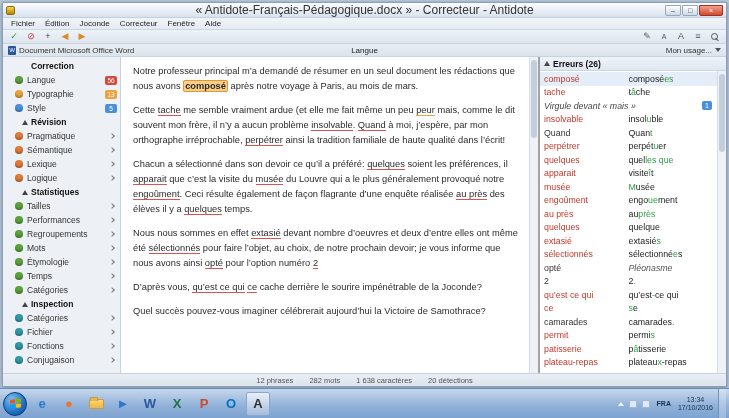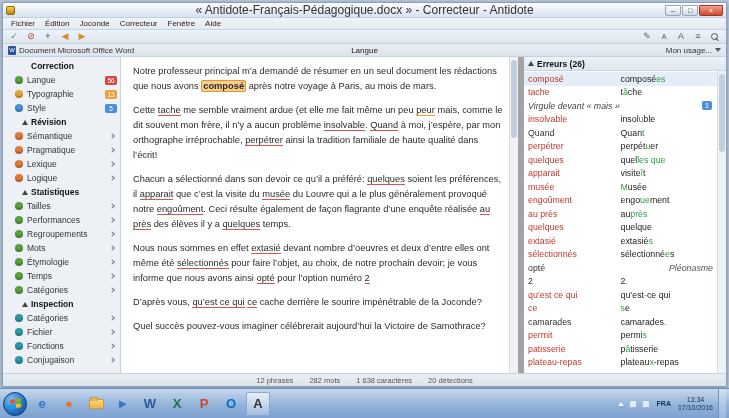--- a/index.html
+++ b/index.html
@@ -54,32 +54,32 @@
 
   .text-wrap{flex:1;display:flex;min-width:0;background:#fff;}
   .text-content{flex:1;padding:7px 6px 0 12px;font-size:9.3px;line-height:15px;color:#2b2b2b;}
   .para{margin:0 0 9px 0;}
   .err{border-bottom:1px solid #d9534f;}
   .err.warn{border-bottom-color:#e8a33d;}
   .err.selected{background:#fbcf8a;border:1px solid #e3962e;border-radius:2px;font-weight:bold;padding:0 1px;}
   .vscroll{width:9px;background:#eef2f6;border-left:1px solid #d6dde6;position:relative;flex:0 0 auto;}
   .vthumb{position:absolute;left:1px;right:1px;top:3px;height:78px;background:#c3cedd;border-radius:3px;}
 
-  .errors{width:208px;display:flex;flex-direction:column;border-left:6px solid #a3a3a3;background:#fff;min-height:0;}
+  .errors{width:188px;display:flex;flex-direction:column;border-left:2px solid #a3a3a3;background:#fff;min-height:0;}
   .errors-header{height:14px;display:flex;align-items:center;gap:3px;background:linear-gradient(#eef3f8,#dfe7f0);
                  border-bottom:1px solid #ccd6e2;padding-left:4px;font-size:8.5px;font-weight:bold;color:#111;}
   .errors-body{flex:1;display:flex;min-height:0;}
   .error-list{flex:1;overflow:hidden;padding-top:1px;}
   .erow{display:flex;align-items:center;height:13.5px;font-size:8.8px;padding:0 4px;}
   .erow.sel{background:#e4edf8;}
   .wrong{width:50%;color:#c0392b;white-space:nowrap;overflow:hidden;}
   .wrong.muted{color:#333;}
   .fix{width:50%;color:#222;white-space:nowrap;overflow:hidden;}
   .fix .g{color:#2f9e44;}
-  .fix.ital{font-style:italic;color:#555;text-align:right;}
+  .fix.ital{font-style:italic;color:#555;}
   .rulerow .rule-text{flex:1;font-style:italic;color:#444;white-space:nowrap;overflow:hidden;}
   .rbadge{background:#4a90d9;color:#fff;font-size:7px;height:9px;line-height:9px;min-width:10px;text-align:center;border-radius:2px;padding:0 2px;margin-right:1px;}
 
   .statusbar{height:13px;display:flex;align-items:center;justify-content:center;gap:16px;
              background:linear-gradient(#e9eef4,#dce4ec);border-top:1px solid #c8d3e0;font-size:7.5px;color:#555;}
 
   
   .taskbar{position:absolute;left:0;right:0;bottom:0;height:30px;display:flex;align-items:center;gap:3px;
            background:linear-gradient(#c6d7ec,#8fb0d8 60%,#7ea3d0);border-top:1px solid #6a8db8;padding:0 0 0 3px;}
   .orb{width:24px;height:24px;border-radius:50%;flex:0 0 auto;
@@ -194,26 +194,26 @@
             <span class="dot" style="background: rgb(74, 144, 217);"></span>
             <span class="side-label">Style</span>
             <span class="sbadge" style="background: rgb(74, 144, 217);">5</span>
           </div>
           <div class="side-header">
             <span class="tri"></span>
             <span class="side-title">Révision</span>
           </div>
           <div class="side-item">
             <span class="dot" style="background: rgb(224, 123, 57);"></span>
+            <span class="side-label">Pragmatique</span>
+            <span class="chev"></span>
+          </div>
+          <div class="side-item">
+            <span class="dot" style="background: rgb(224, 123, 57);"></span>
             <span class="side-label">Sémantique</span>
-            <span class="chev"></span>
-          </div>
-          <div class="side-item">
-            <span class="dot" style="background: rgb(224, 123, 57);"></span>
-            <span class="side-label">Pragmatique</span>
             <span class="chev"></span>
           </div>
           <div class="side-item">
             <span class="dot" style="background: rgb(224, 123, 57);"></span>
             <span class="side-label">Lexique</span>
             <span class="chev"></span>
           </div>
           <div class="side-item">
             <span class="dot" style="background: rgb(224, 123, 57);"></span>
             <span class="side-label">Logique</span>

